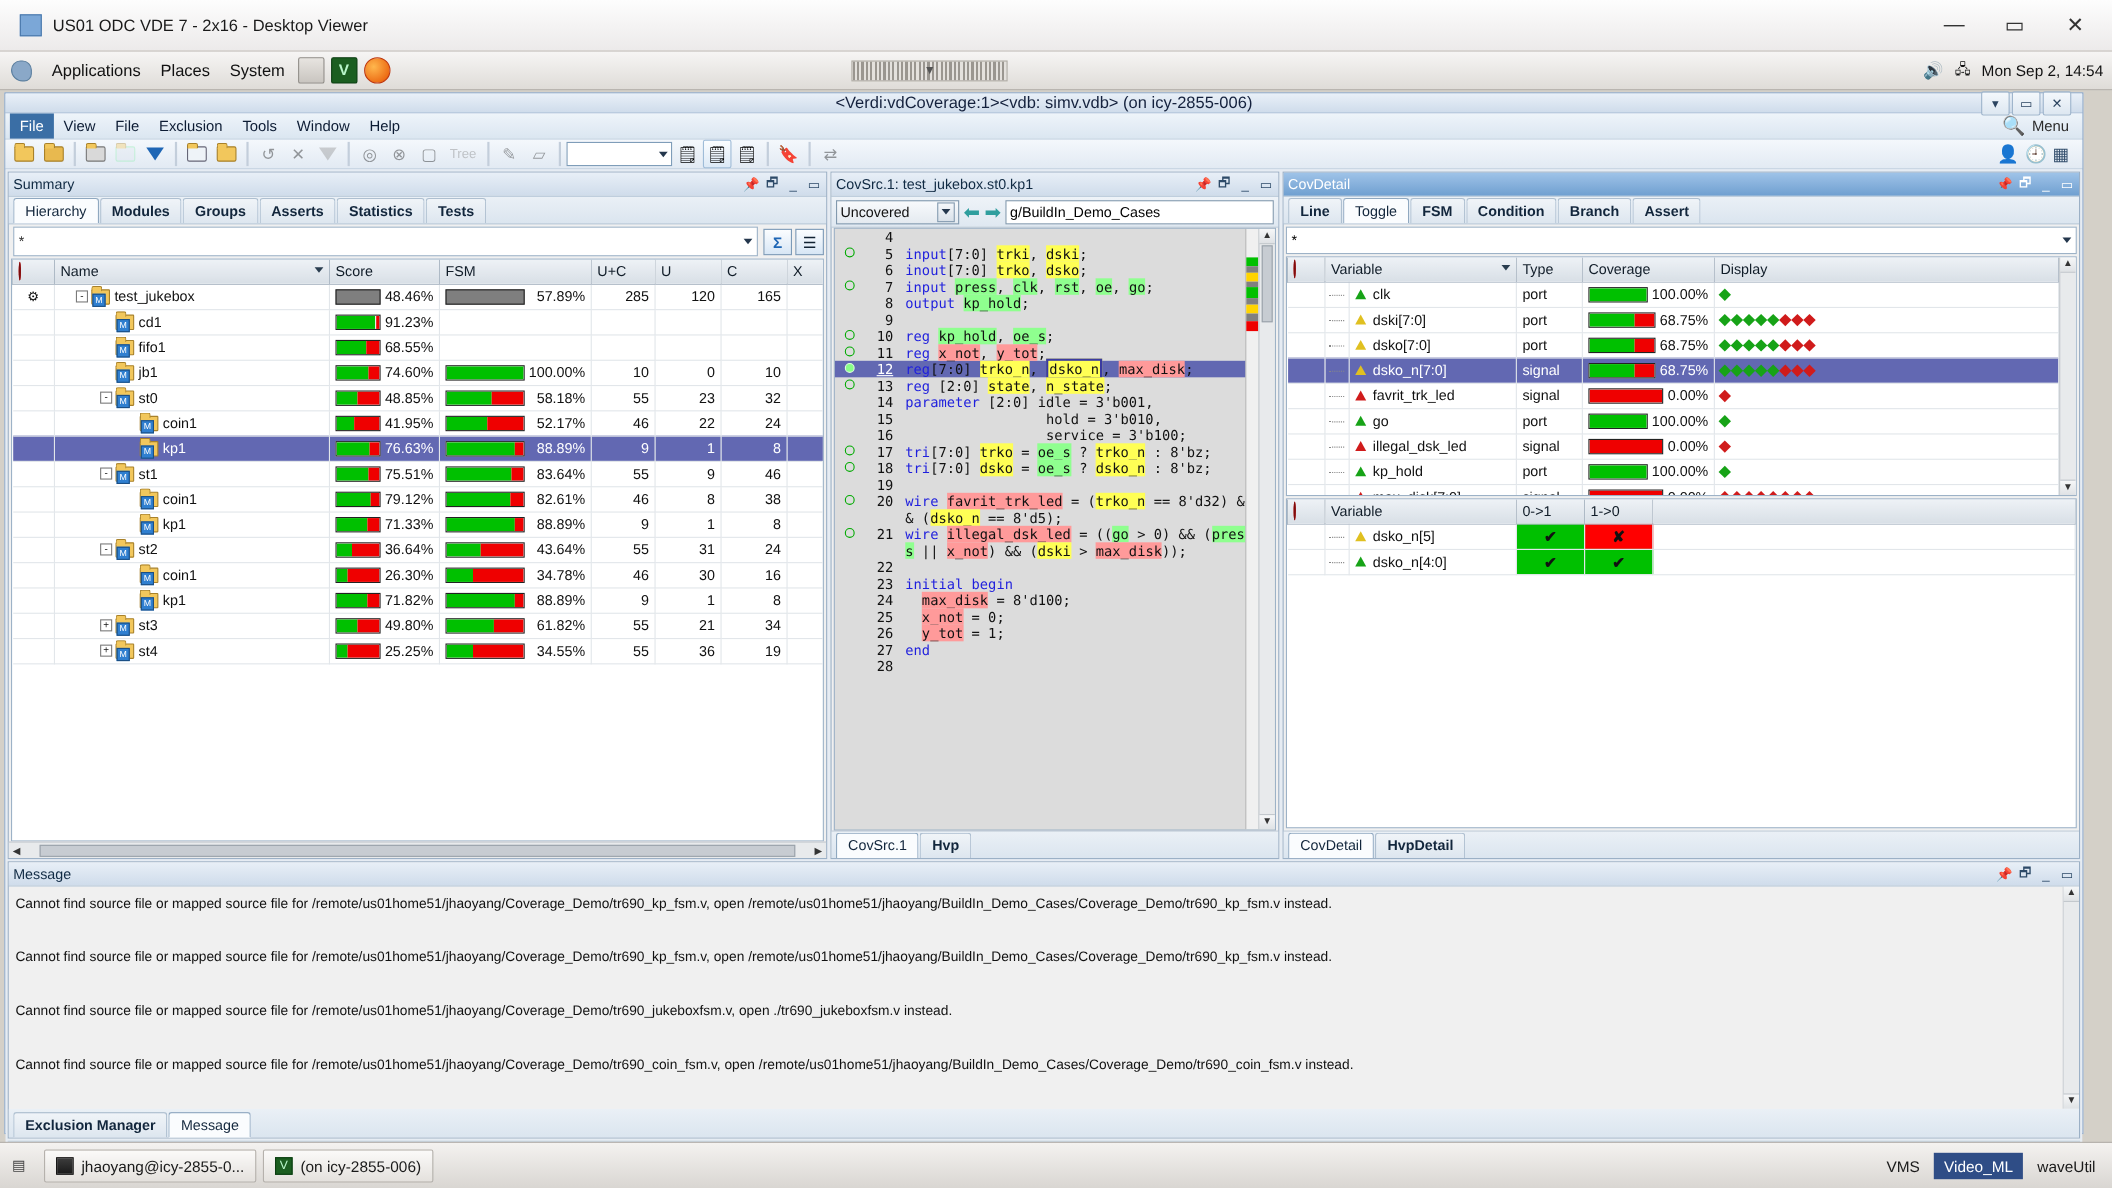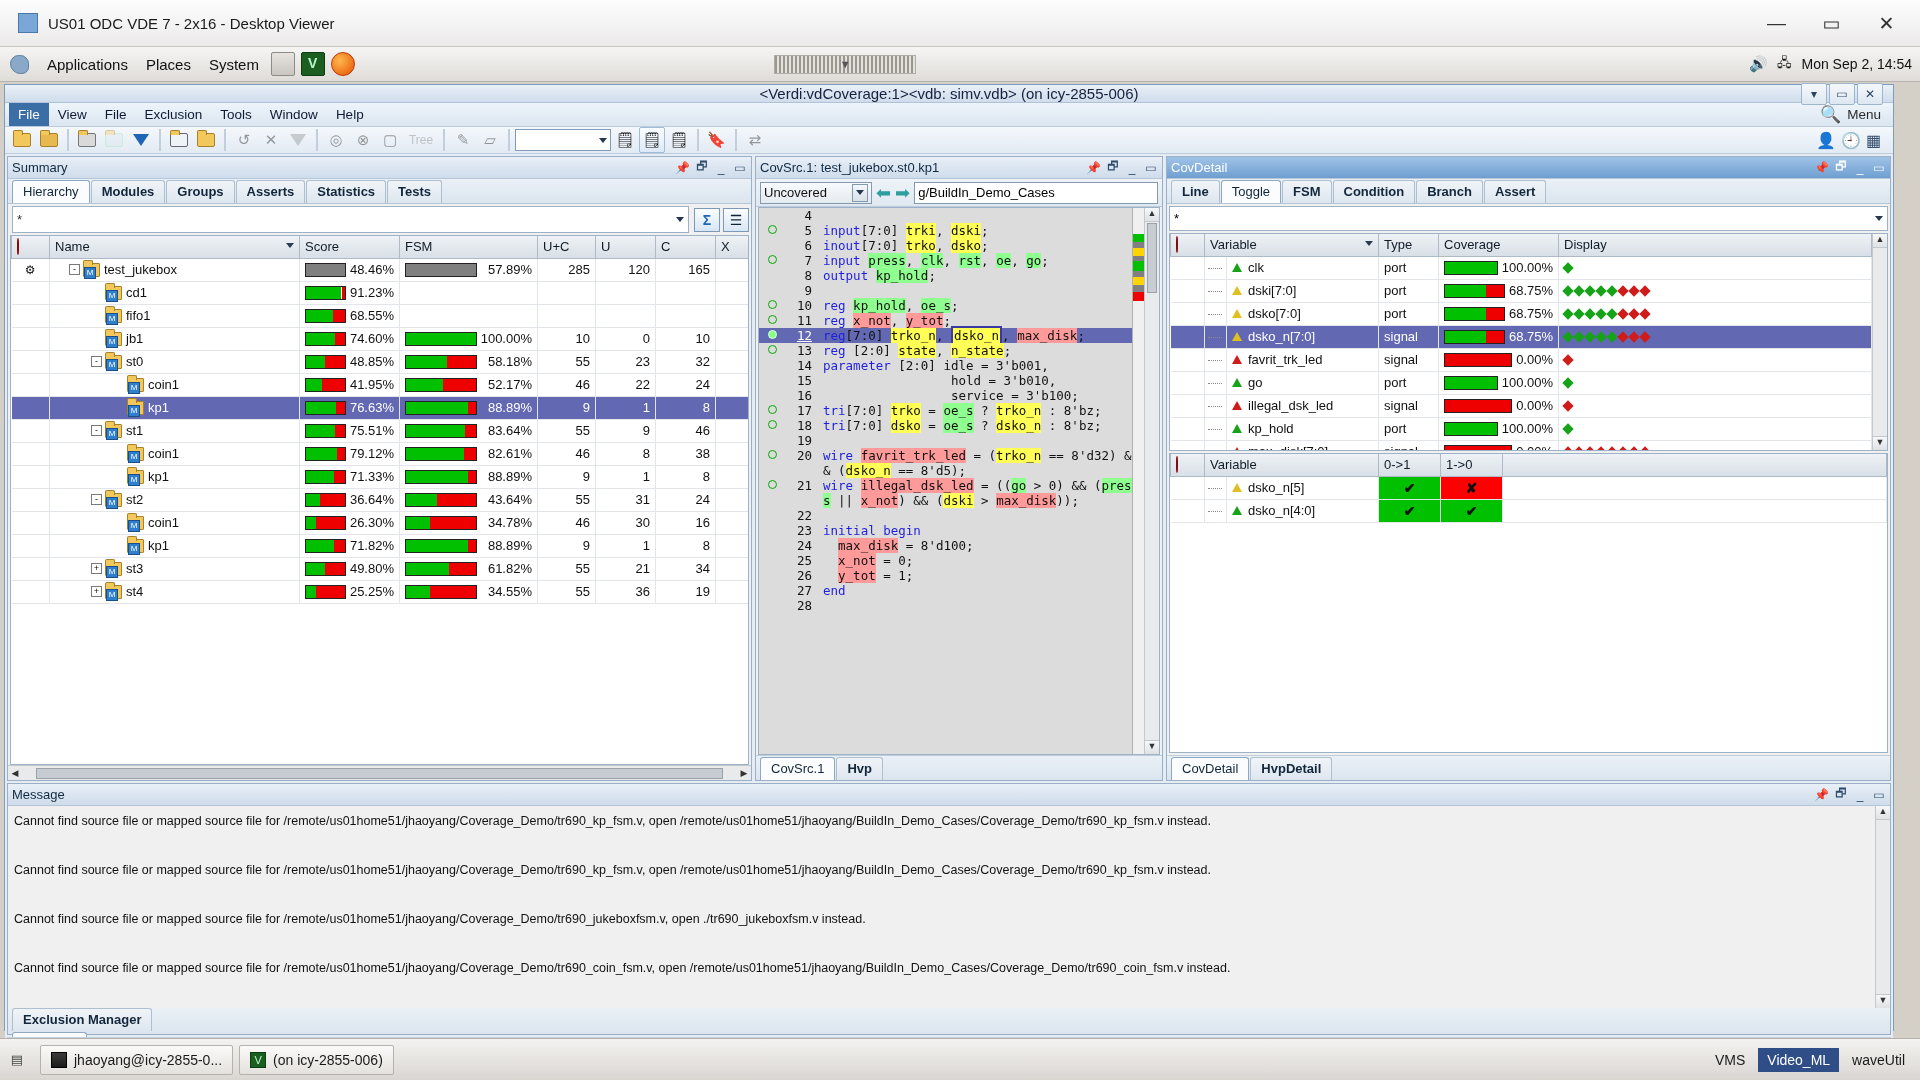--- a/index.html
+++ b/index.html
@@ -268,21 +268,21 @@
   .dmd-g { background: #17a317; }
   .dmd-r { background: #d01b1b; }
   .dotted { display: inline-block; width: 14px; border-bottom: 1px dotted #888; margin-right: 2px; vertical-align: middle;}
   .xc { background: #f00; text-align: center; color: #000; font-size: 14px; font-weight: bold;}
   .ck { background: #00c000; text-align: center; color: #000; font-size: 14px; font-weight: bold;}
 
   
   .msg-pane { flex: 1; display: flex; flex-direction: column; background: #f0f0f0; border: 1px solid #9bb0c6; }
   .msg-body { flex: 1; background: #f0f0f0; overflow: hidden; font-size: 12.5px; color: #111; padding: 6px 6px 0; position: relative; }
   .msg-line { height: 49px; padding-top: 2px; white-space: nowrap; overflow: hidden; }
-  .msg-tabs { height: 26px; display: flex; align-items: flex-start; padding-left: 4px; gap: 1px; background: linear-gradient(#eaf0f6,#dbe5ef); flex-direction: column; }
+  .msg-tabs { height: 26px; display: flex; align-items: flex-end; padding-left: 4px; gap: 1px; background: linear-gradient(#eaf0f6,#dbe5ef); }
 
   
   .sub-toolbar {
     height: 26px; background: linear-gradient(#eef3f8,#dde6ef); border-top: 1px solid #c3d0de;
     display: flex; align-items: center; justify-content: flex-end; gap: 6px; padding-right: 12px;
   }
   .stb { width: 22px; height: 20px; display: flex; align-items: center; justify-content: center; font-size: 13px; color: #2a4258;}
 
   
   .taskbar {

